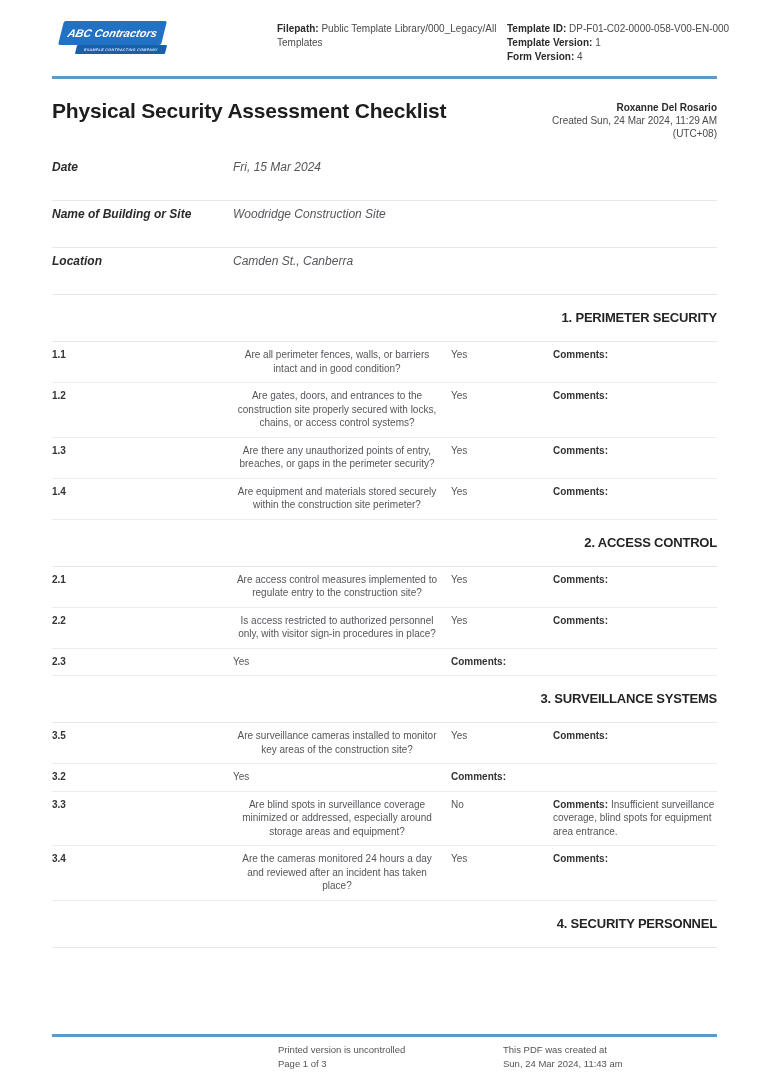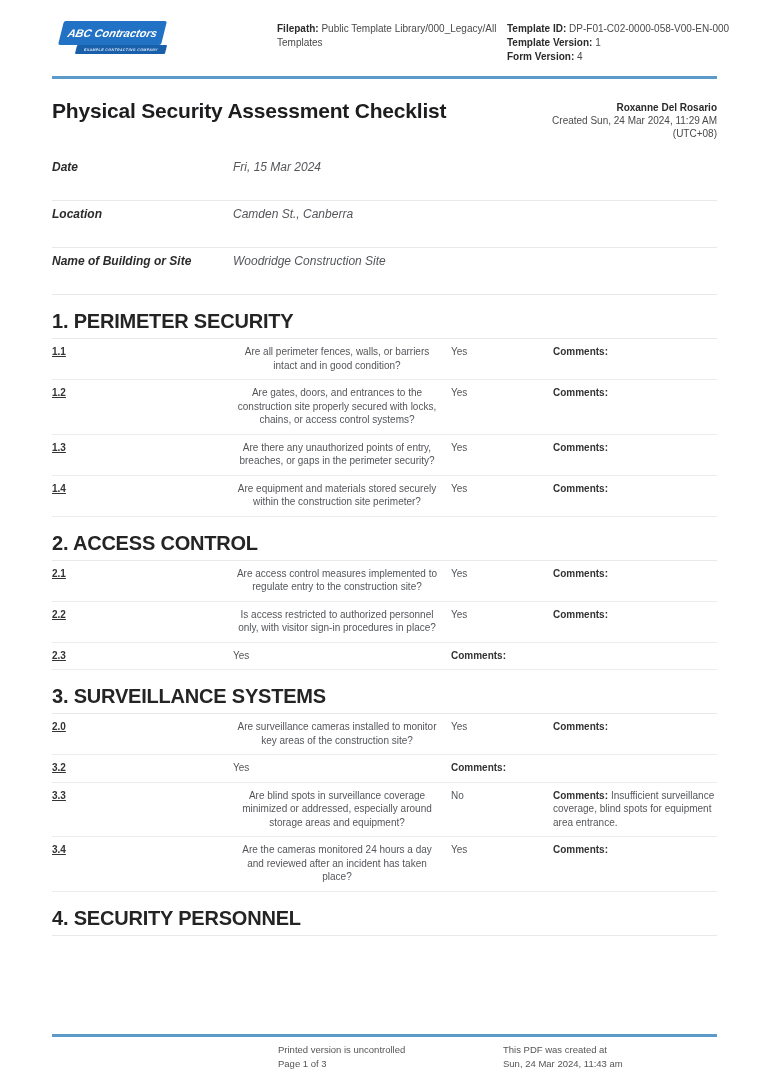--- a/index.html
+++ b/index.html
@@ -32,25 +32,25 @@
 
   
   .meta{margin:14px 51px 0 52px;}
   .mrow{display:grid;grid-template-columns:181px 1fr;padding:7px 0 26px;border-bottom:1px solid #e8e8e8;
         font-size:12px;line-height:13px;font-style:italic;}
   .ml{font-weight:bold;color:#2b2b2b;}
   .mv{color:#54565a;}
 
   
   .sec{margin:0 51px 0 52px;}
-  .sec-h{margin:15px 0 0;padding-bottom:5px;border-bottom:1px solid #e8e8e8;
-         font-size:20px;letter-spacing:-0.2px;color:#242424;font-weight:bold;}
+  .sec-h{margin:15px 0 0;padding-bottom:16px;border-bottom:1px solid #e8e8e8;
+         font-size:13px;letter-spacing:-0.2px;color:#242424;font-weight:bold;text-align:right;}
   .row{display:grid;grid-template-columns:181px 218px 102px 1fr;padding:6px 0 7px;
        border-bottom:1px solid #ececec;font-size:10px;line-height:13.5px;}
-  .c.n{font-weight:bold;color:#333333;text-decoration:underline;}
+  .c.n{font-weight:bold;color:#333333;}
   .c.q{padding-right:10px;color:#54565a;text-align:center;}
   .c.a{color:#54565a;}
   .c.cm{color:#54565a;}
   .c.cm b{font-weight:bold;color:#333333;}
   .c.cm .cmt:not(:empty){margin-left:3px;}
 
   
   .footer{position:absolute;left:52px;right:51px;bottom:16px;}
   .frule{height:3px;background:#5B9AC9;}
   .fcols{margin-left:226px;display:grid;grid-template-columns:225px 1fr;padding-top:6px;
@@ -101,27 +101,27 @@
       <div>(UTC+08)</div>
     </div>
   </div>
 
   <div class="meta">
     <div class="mrow">
       <div class="ml">Date</div>
       <div class="mv">Fri, 15 Mar 2024</div>
     </div>
     <div class="mrow">
+      <div class="ml">Name of Building or Site</div>
+      <div class="mv">Woodridge Construction Site</div>
+    </div>
+    <div class="mrow">
       <div class="ml">Location</div>
       <div class="mv">Camden St., Canberra</div>
     </div>
-    <div class="mrow">
-      <div class="ml">Name of Building or Site</div>
-      <div class="mv">Woodridge Construction Site</div>
-    </div>
   </div>
 
   <section class="sec">
     <h2 class="sec-h">1. PERIMETER SECURITY</h2>
     <div class="row">
       <div class="c n">1.1</div>
       <div class="c q">Are all perimeter fences, walls, or barriers intact and in good condition?</div>
       <div class="c a">Yes</div>
       <div class="c cm"><b>Comments:</b><span class="cmt"></span></div>
     </div>
@@ -162,21 +162,21 @@
     <div class="row">
       <div class="c n">2.3</div>
       <div class="c a">Yes</div>
       <div class="c cm"><b>Comments:</b><span class="cmt"></span></div>
     </div>
   </section>
 
   <section class="sec">
     <h2 class="sec-h">3. SURVEILLANCE SYSTEMS</h2>
     <div class="row">
-      <div class="c n">2.0</div>
+      <div class="c n">3.5</div>
       <div class="c q">Are surveillance cameras installed to monitor key areas of the construction site?</div>
       <div class="c a">Yes</div>
       <div class="c cm"><b>Comments:</b><span class="cmt"></span></div>
     </div>
     <div class="row">
       <div class="c n">3.2</div>
       <div class="c a">Yes</div>
       <div class="c cm"><b>Comments:</b><span class="cmt"></span></div>
     </div>
     <div class="row">

